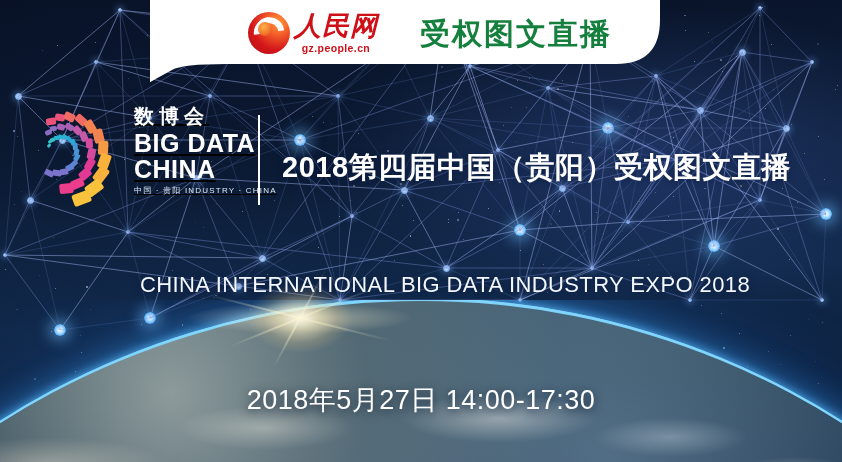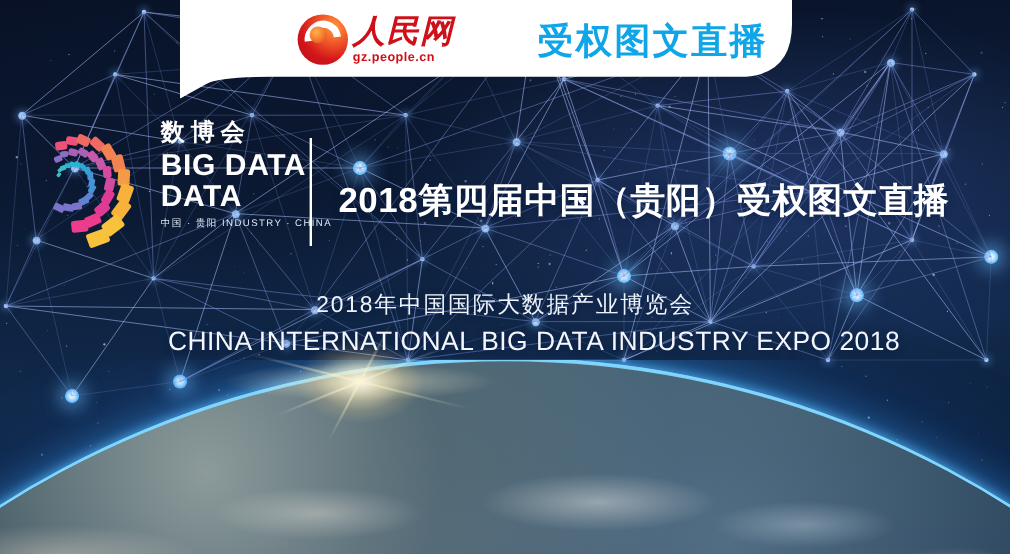--- a/index.html
+++ b/index.html
@@ -121,49 +121,49 @@
     border:6px solid #ffffff;
     border-right-color:transparent;
     border-bottom-color:transparent;
     transform:rotate(38deg);
   }
   .pd-mark .dot {
     position:absolute; left:10px; top:10px; width:14px; height:14px;
     border-radius:50%;
     background:radial-gradient(circle at 40% 35%, #ffb24d 0%, #f2712a 60%, #e03a1c 100%);
   }
-  .pd-text { margin-left:4px; }
+  .pd-text { margin-left:4px;text-align:center; }
   .pd-cn {
     font-family:"Liberation Serif", serif;
     font-weight:bold; font-style:italic;
     font-size:27px; line-height:29px;
     color:#cf1018; letter-spacing:1px;
     white-space:nowrap;
   }
   .pd-url {
     font-size:10.5px; font-weight:bold; color:#cf1018;
     letter-spacing:0.4px; margin-top:1px; white-space:nowrap;
   }
   .channel {
     position:absolute; left:366px; top:11px;
     color:#e0201c; font-size:19px; font-weight:bold;
     line-height:21px; letter-spacing:1px;
     font-family:"Liberation Sans", sans-serif;
   }
   .auth-text {
-    position:absolute; left:448px; top:14px;
+    position:absolute; left:420px; top:14px;
     font-family:"Liberation Serif", serif;
     font-size:30px; font-weight:bold;
-    color:#0ea5e9; letter-spacing:2px; white-space:nowrap;
+    color:#15803d; letter-spacing:2px; white-space:nowrap;
   }
 
   
   .expo {
     position:absolute; left:18px; top:100px; z-index:30;
-    display:flex; align-items:flex-start;
+    display:flex; align-items:flex-end;text-decoration:underline;
   }
   .spiral { position:relative; width:104px; height:96px; flex:0 0 104px; }
   .sq { position:absolute; border-radius:2px; }
   .expo-txt { margin-left:12px; color:#fff; }
   .expo-cn {
     font-size:20px; font-weight:bold; letter-spacing:5px;
     line-height:22px; white-space:nowrap;
   }
   .expo-bd {
     font-size:25px; font-weight:bold; line-height:26px;
@@ -816,24 +816,24 @@
         <div class="sq" style="background: rgb(70, 147, 214); width: 7.3px; height: 5.1px; left: 54.5px; top: 55.1px; transform: rotate(119.3deg); border-radius: 1px;"></div>
         <div class="sq" style="background: rgb(95, 130, 210); width: 7.6px; height: 5.3px; left: 51.9px; top: 60.6px; transform: rotate(136.7deg); border-radius: 1px;"></div>
         <div class="sq" style="background: rgb(95, 130, 210); width: 7.9px; height: 5.5px; left: 47.5px; top: 65.2px; transform: rotate(154deg); border-radius: 1px;"></div>
         <div class="sq" style="background: rgb(122, 116, 204); width: 8.2px; height: 5.8px; left: 41.7px; top: 68.6px; transform: rotate(171.3deg); border-radius: 1px;"></div>
         <div class="sq" style="background: rgb(122, 116, 204); width: 8.5px; height: 6px; left: 34.7px; top: 70.1px; transform: rotate(188.7deg); border-radius: 1px;"></div>
         <div class="sq" style="background: rgb(122, 116, 204); width: 8.8px; height: 6.2px; left: 27.3px; top: 69.5px; transform: rotate(206deg); border-radius: 1px;"></div>
       </div>
     <div class="expo-txt">
       <div class="expo-cn">数博会</div>
       <div class="expo-bd">BIG DATA</div>
-      <div class="expo-ex">DATA</div>
+      <div class="expo-ex">CHINA</div>
       <div class="expo-sub">中国 · 贵阳   INDUSTRY · CHINA</div>
     </div>
   </div>
 
   <div class="divider"></div>
 
   <div class="title">2018第四届中国（贵阳）受权图文直播</div>
-  <div class="sub-cn">2018年中国国际大数据产业博览会</div>
   <div class="sub-en">CHINA INTERNATIONAL BIG DATA INDUSTRY EXPO 2018</div>
+  <div class="datetime">2018年5月27日 14:00-17:30</div>
 
 </div>
 
 </body></html>

